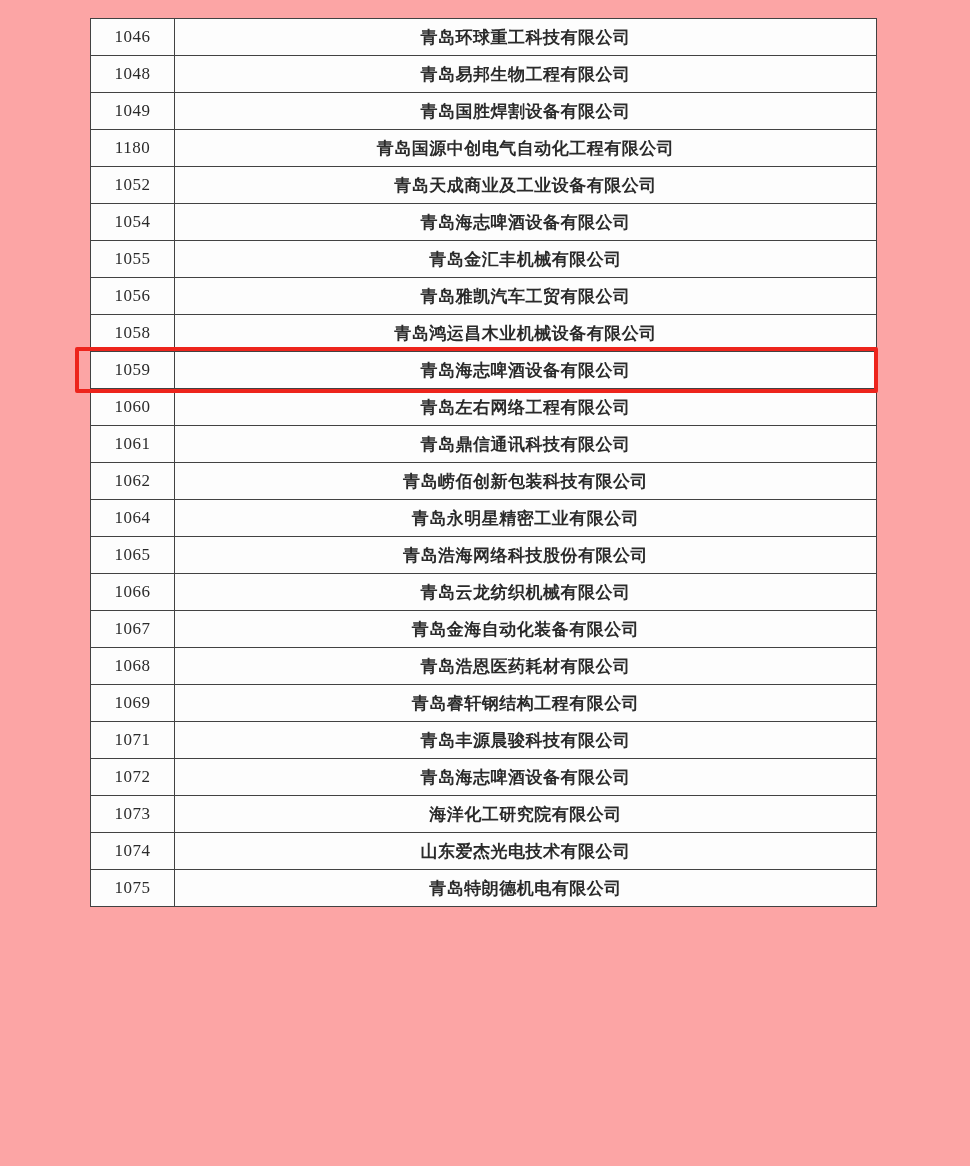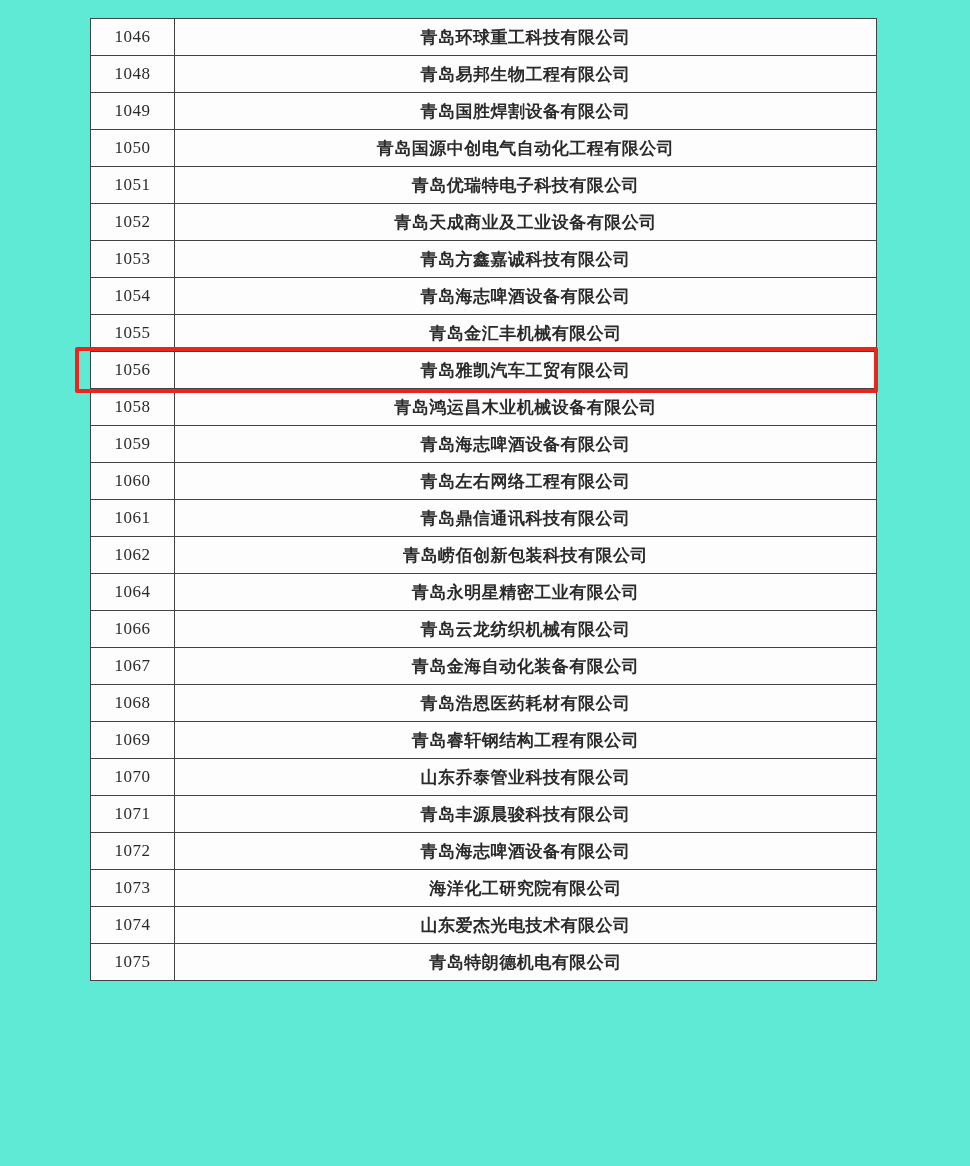--- a/index.html
+++ b/index.html
@@ -4,21 +4,21 @@
 <style>
   html, body {
     margin: 0;
     padding: 0;
     background: #ffffff;
   }
   .page {
     position: relative;
     width: 970px;
     height: 1166px;
-    background: #5eead4;
+    background: #fca5a5;
     overflow: hidden;
     font-family: "Liberation Serif", "DejaVu Serif", serif;
   }
   table.company-table {
     position: absolute;
     left: 90px;
     top: 18px;
     width: 787px;
     border-collapse: collapse;
     table-layout: fixed;
@@ -65,34 +65,26 @@
     </tr>
         <tr>
       <td class="num-cell">1048</td>
       <td class="name-cell">青岛易邦生物工程有限公司</td>
     </tr>
         <tr>
       <td class="num-cell">1049</td>
       <td class="name-cell">青岛国胜焊割设备有限公司</td>
     </tr>
         <tr>
-      <td class="num-cell">1050</td>
+      <td class="num-cell">1180</td>
       <td class="name-cell">青岛国源中创电气自动化工程有限公司</td>
-    </tr>
-        <tr>
-      <td class="num-cell">1051</td>
-      <td class="name-cell">青岛优瑞特电子科技有限公司</td>
     </tr>
         <tr>
       <td class="num-cell">1052</td>
       <td class="name-cell">青岛天成商业及工业设备有限公司</td>
-    </tr>
-        <tr>
-      <td class="num-cell">1053</td>
-      <td class="name-cell">青岛方鑫嘉诚科技有限公司</td>
     </tr>
         <tr>
       <td class="num-cell">1054</td>
       <td class="name-cell">青岛海志啤酒设备有限公司</td>
     </tr>
         <tr>
       <td class="num-cell">1055</td>
       <td class="name-cell">青岛金汇丰机械有限公司</td>
     </tr>
         <tr>
@@ -117,38 +109,38 @@
     </tr>
         <tr>
       <td class="num-cell">1062</td>
       <td class="name-cell">青岛崂佰创新包装科技有限公司</td>
     </tr>
         <tr>
       <td class="num-cell">1064</td>
       <td class="name-cell">青岛永明星精密工业有限公司</td>
     </tr>
         <tr>
+      <td class="num-cell">1065</td>
+      <td class="name-cell">青岛浩海网络科技股份有限公司</td>
+    </tr>
+        <tr>
       <td class="num-cell">1066</td>
       <td class="name-cell">青岛云龙纺织机械有限公司</td>
     </tr>
         <tr>
       <td class="num-cell">1067</td>
       <td class="name-cell">青岛金海自动化装备有限公司</td>
     </tr>
         <tr>
       <td class="num-cell">1068</td>
       <td class="name-cell">青岛浩恩医药耗材有限公司</td>
     </tr>
         <tr>
       <td class="num-cell">1069</td>
       <td class="name-cell">青岛睿轩钢结构工程有限公司</td>
-    </tr>
-        <tr>
-      <td class="num-cell">1070</td>
-      <td class="name-cell">山东乔泰管业科技有限公司</td>
     </tr>
         <tr>
       <td class="num-cell">1071</td>
       <td class="name-cell">青岛丰源晨骏科技有限公司</td>
     </tr>
         <tr>
       <td class="num-cell">1072</td>
       <td class="name-cell">青岛海志啤酒设备有限公司</td>
     </tr>
         <tr>

